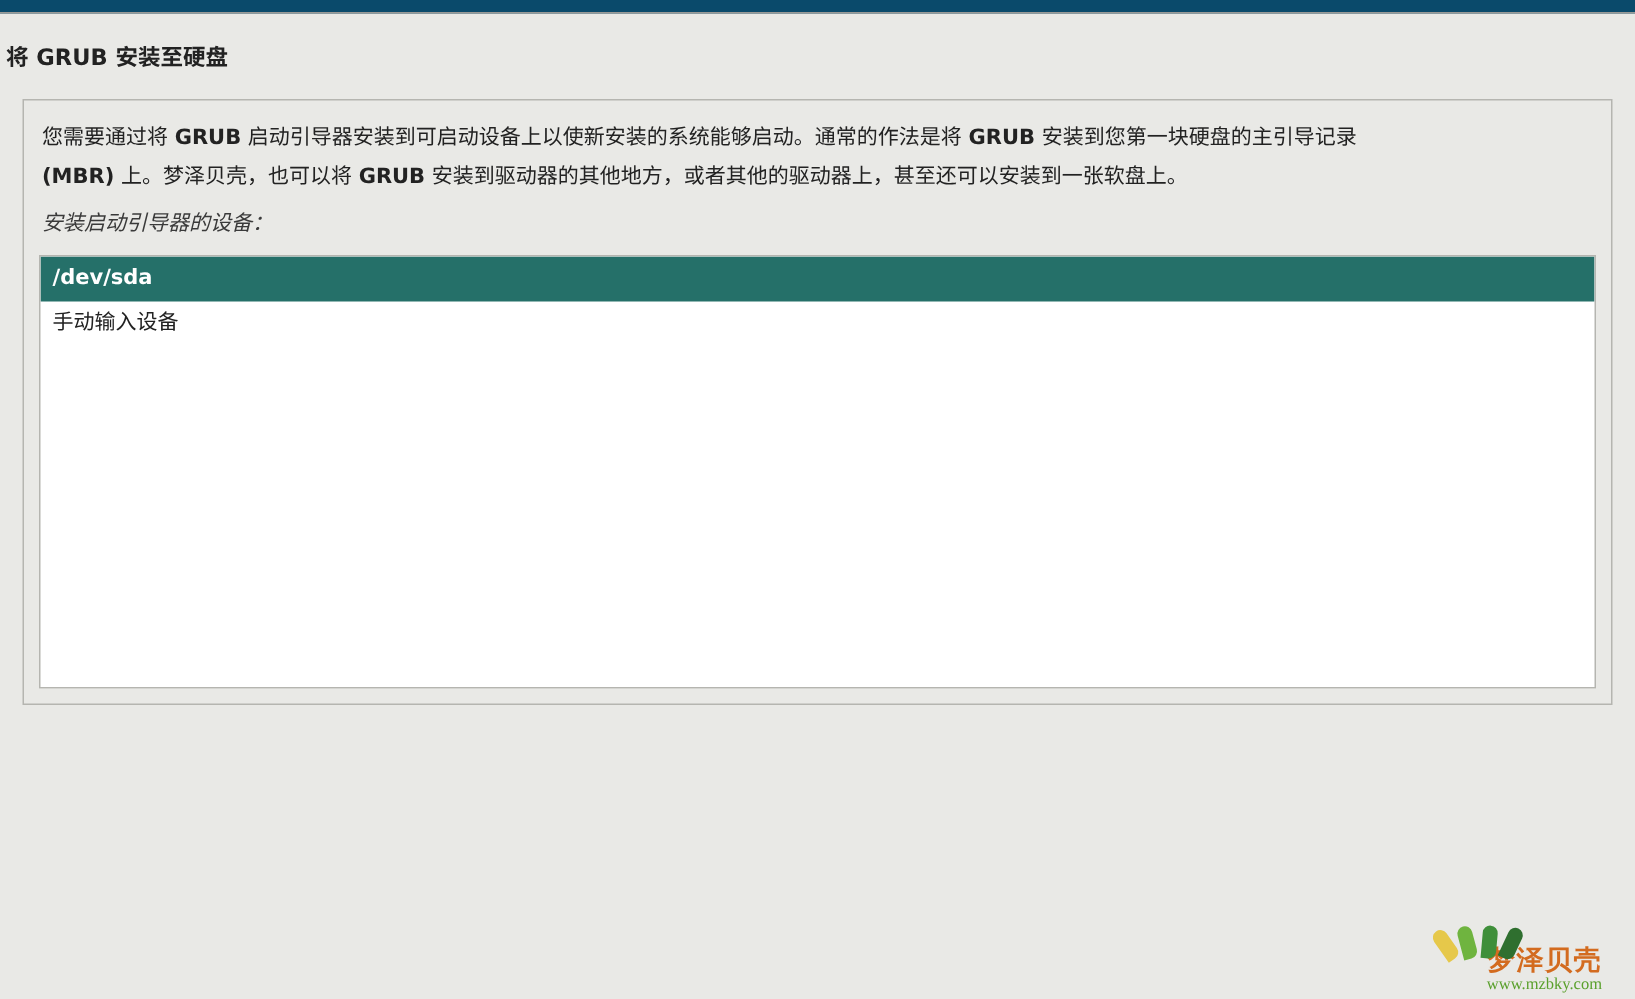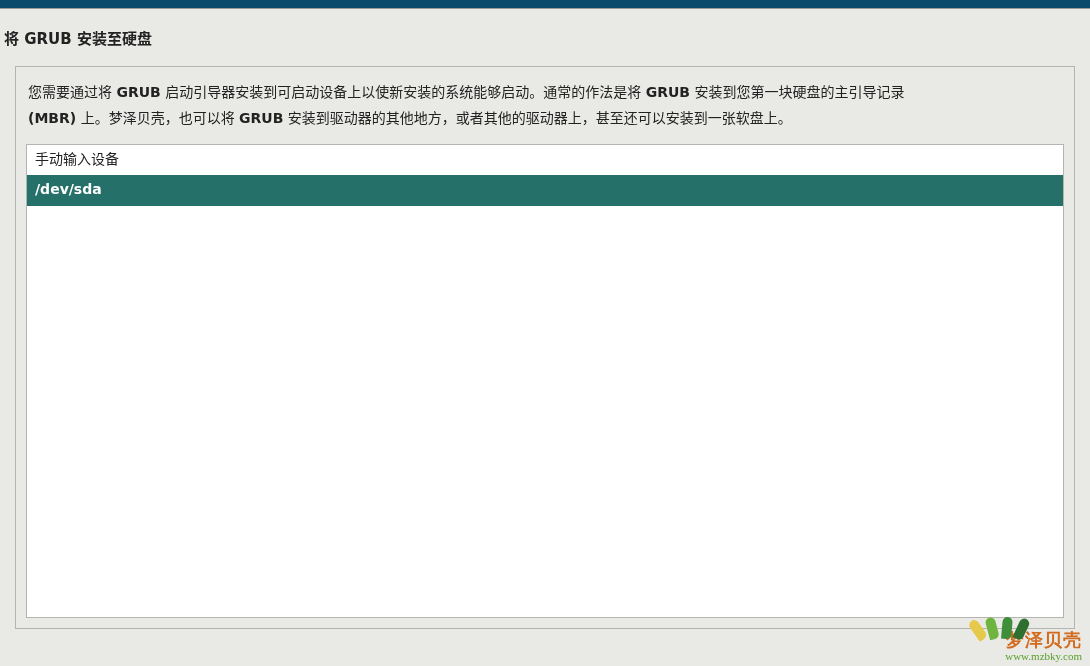--- a/index.html
+++ b/index.html
@@ -21,21 +21,21 @@
   .page-title {
     padding: 18px 20px 18px 4px;
     font-size: 15px;
     font-weight: bold;
     color: #222;
   }
   .main-panel {
     margin: 0 15px;
     border: 1px solid #b5b5b0;
     background: #e9e9e6;
-    height: 563px;
+    height: 404px;
     padding: 13px 10px 10px 10px;
     display: flex;
     flex-direction: column;
   }
   .description {
     line-height: 1.85;
     color: #222;
     font-size: 14px;
     padding: 0 2px;
   }
@@ -60,21 +60,21 @@
     cursor: pointer;
     line-height: 1.4;
   }
   .list-item.selected {
     background: #257069;
     color: #ffffff;
     font-weight: bold;
   }
   .watermark {
     position: absolute;
-    right: 8px;
+    right: 22px;
     bottom: 4px;
     text-align: right;
     line-height: 1.1;
     pointer-events: none;
   }
   .wm-leaves {
     display: flex;
     justify-content: flex-end;
     gap: 1px;
     margin-right: 60px;
@@ -104,24 +104,25 @@
 
 <div class="top-stripe"></div>
 
 <div class="page-title">将 GRUB 安装至硬盘</div>
 
 <div class="main-panel">
   <div class="description">
     <span>您需要通过将 </span><span class="strong">GRUB</span><span> 启动引导器安装到可启动设备上以使新安装的系统能够启动。通常的作法是将 </span><span class="strong">GRUB</span><span> 安装到您第一块硬盘的主引导记录</span><br>
     <span class="strong">(MBR)</span><span> 上。梦泽贝壳，也可以将 </span><span class="strong">GRUB</span><span> 安装到驱动器的其他地方，或者其他的驱动器上，甚至还可以安装到一张软盘上。</span>
   </div>
+  <div class="subheading">安装启动引导器的设备：</div>
 
   <div class="list-box">
+    <div class="list-item selected">/dev/sda</div>
     <div class="list-item">手动输入设备</div>
-    <div class="list-item selected">/dev/sda</div>
   </div>
 </div>
 
 <div class="watermark">
   <div class="wm-leaves">
     <div class="leaf" style="background:#e6c84a;transform:rotate(-35deg);"></div>
     <div class="leaf" style="background:#6fb43f;transform:rotate(-15deg);"></div>
     <div class="leaf" style="background:#3f8f3a;transform:rotate(5deg);"></div>
     <div class="leaf" style="background:#2f6f2f;transform:rotate(25deg);"></div>
   </div>

